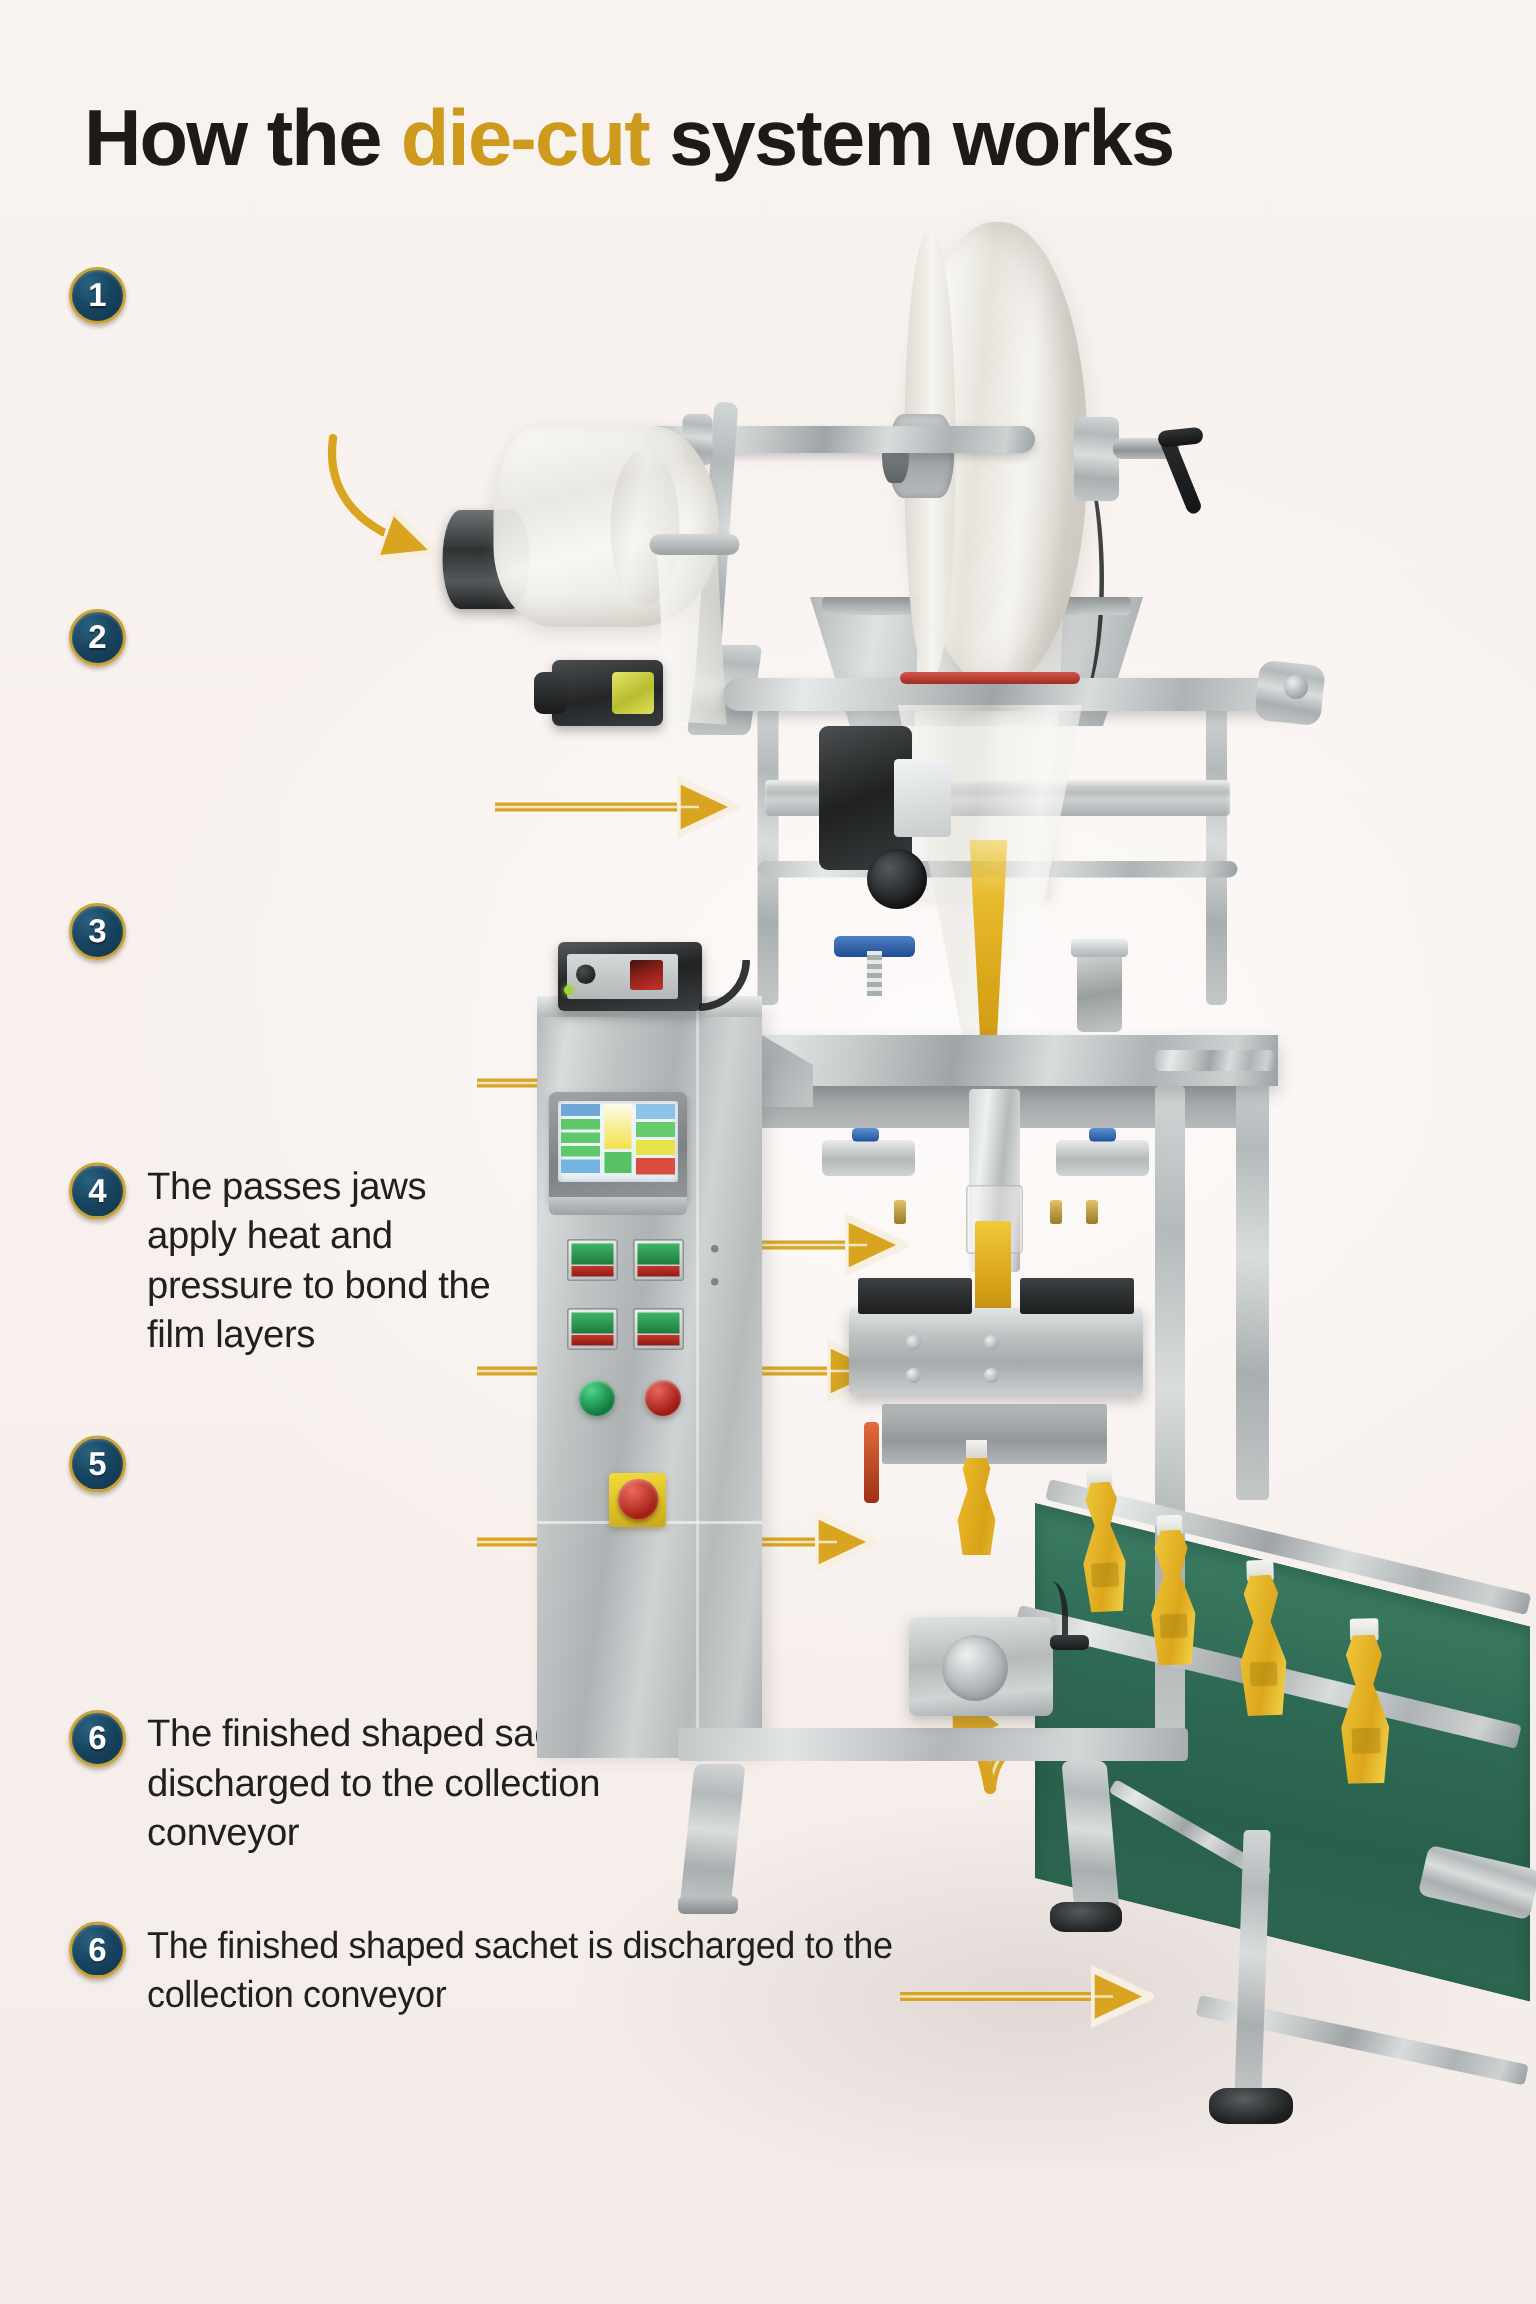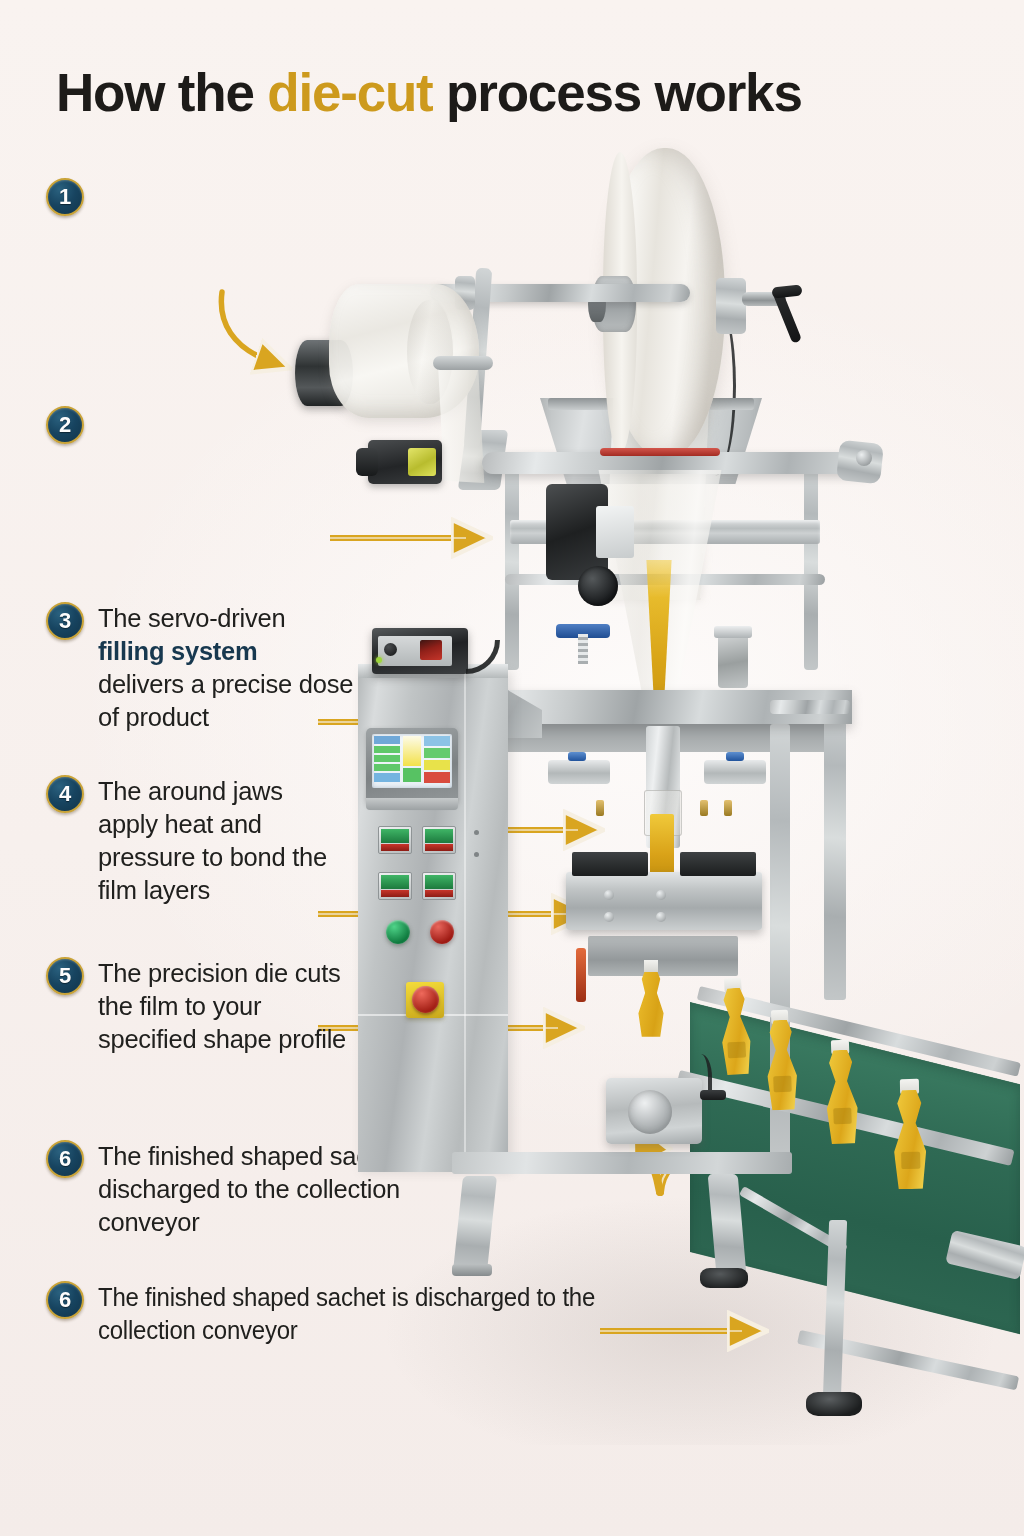--- a/index.html
+++ b/index.html
@@ -501,49 +501,42 @@
 
     <path d="M660,1192 C664,1150 706,1150 756,1190" fill="none" stroke="#d9a520" stroke-width="8" stroke-linecap="round" marker-end="url(#ah)"></path>
     <path d="M660,1192 C664,1150 706,1150 752,1188" fill="none" stroke="#f6efe2" stroke-width="2" opacity=".8"></path>
     <path d="M660,1192 C654,1160 646,1148 642,1140" fill="none" stroke="#d9a520" stroke-width="8" stroke-linecap="round" marker-end="url(#ahs)"></path>
 
     <path d="M600,1331 L746,1331" fill="none" stroke="#d9a520" stroke-width="6" stroke-linecap="butt" marker-end="url(#ah)"></path>
     <path d="M600,1331 L742,1331" fill="none" stroke="#f6efe2" stroke-width="1.6" opacity=".85"></path>
   </svg>
 
   <div id="title">
-    <span>How the </span><span class="hl">die-cut</span><span> process works</span>
+    <span>How the </span><span class="hl">die-cut</span><span> system works</span>
   </div>
 
   <div class="step" id="s1">
     <div class="badge">1</div>
   </div>
 
   <div class="step" id="s2">
     <div class="badge">2</div>
   </div>
 
   <div class="step" id="s3">
     <div class="badge">3</div>
-    <div class="steptext">
-      <span>The servo-driven</span><br>
-      <b>filling system</b><br>
-      <span>delivers a precise</span>
-      <span>dose of product</span>
-    </div>
   </div>
 
   <div class="step" id="s4">
     <div class="badge">4</div>
-    <div class="steptext">The around jaws apply heat and pressure to bond the film layers</div>
+    <div class="steptext">The passes jaws apply heat and pressure to bond the film layers</div>
   </div>
 
   <div class="step" id="s5">
     <div class="badge">5</div>
-    <div class="steptext">The precision die cuts the film to your specified shape profile</div>
   </div>
 
   <div class="step" id="s6">
     <div class="badge">6</div>
     <div class="steptext">The finished shaped sachet is discharged to the collection conveyor</div>
   </div>
 
   <div class="step compact" id="s7">
     <div class="badge">6</div>
     <div class="steptext">The finished shaped sachet is discharged to the collection conveyor</div>

